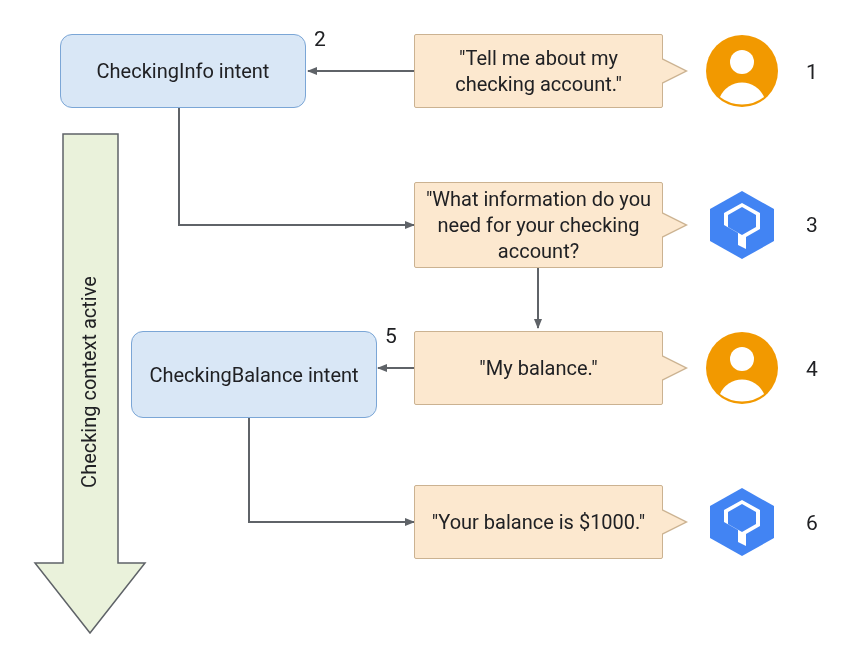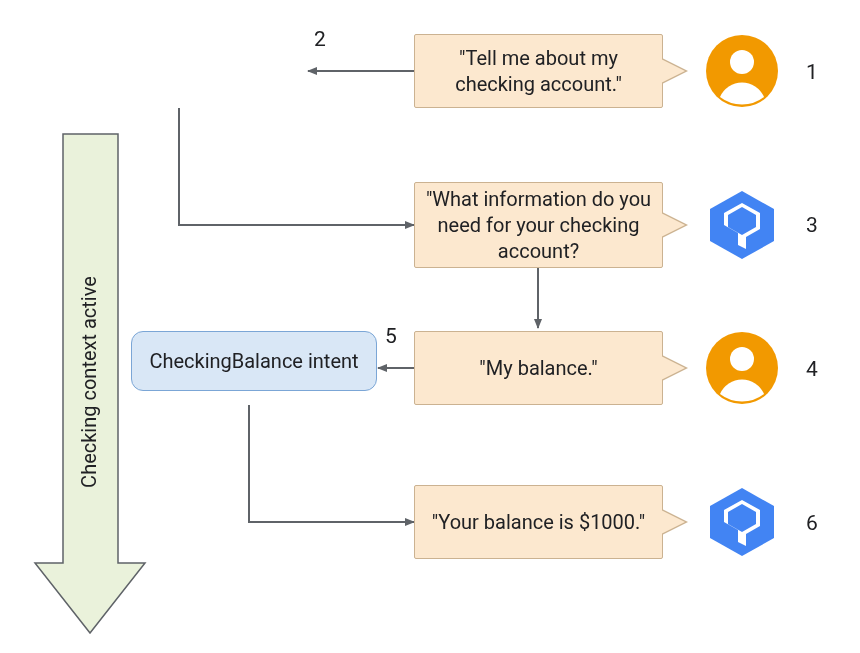--- a/index.html
+++ b/index.html
@@ -98,20 +98,23 @@
 
     <line x1="538" y1="268" x2="538" y2="328" stroke="#5f6368" stroke-width="2" marker-end="url(#arrowhead)"></line>
 
     <line x1="414" y1="368" x2="378" y2="368" stroke="#5f6368" stroke-width="2" marker-end="url(#arrowhead)"></line>
 
     <polyline points="249,405 249,522 414,522" fill="none" stroke="#5f6368" stroke-width="2" marker-end="url(#arrowhead)"></polyline>
   </svg>
 
   <div class="context-arrow-label" style="left:-17px; top:370px;">Checking context active</div>
 
+  <div class="box intent-box" style="left:60px; top:34px; width:246px; height:74px;">
+    <span>CheckingInfo intent</span>
+  </div>
   <div class="num-label" style="left:314px; top:27px;">2</div>
 
   <div class="box speech-box" style="left:414px; top:34px; width:249px; height:74px;">
     <span>"Tell me about my checking account."</span>
   </div>
   <div class="tail tail-right-border" style="left:662px; top:58px;"></div>
   <div class="tail tail-right" style="left:661px; top:59px;"></div>
 
   <div class="icon" style="left:706px; top:35px;">
     <svg width="72" height="72" viewBox="0 0 72 72">
@@ -131,21 +134,21 @@
   <div class="icon" style="left:706px; top:189px;">
     <svg width="72" height="72" viewBox="0 0 72 72">
       <polygon points="36,2 68,20 68,52 36,70 4,52 4,20" fill="#4284f3"></polygon>
       <g fill="#ffffff">
         <polygon points="36,14 54,24 54,40 40,48 40,60 32,56 32,44 36,46 50,38 50,26 36,18 22,26 22,38 36,46 32,44 18,36 18,24"></polygon>
       </g>
     </svg>
   </div>
   <div class="num-label" style="left:806px; top:213px;">3</div>
 
-  <div class="box intent-box" style="left:131px; top:331px; width:246px; height:60px;">
+  <div class="box intent-box" style="left:131px; top:331px; width:246px; height:87px;">
     <span>CheckingBalance intent</span>
   </div>
   <div class="num-label" style="left:385px; top:324px;">5</div>
 
   <div class="box speech-box" style="left:414px; top:331px; width:249px; height:74px;">
     <span>"My balance."</span>
   </div>
   <div class="tail tail-right-border" style="left:662px; top:355px;"></div>
   <div class="tail tail-right" style="left:661px; top:356px;"></div>
 

